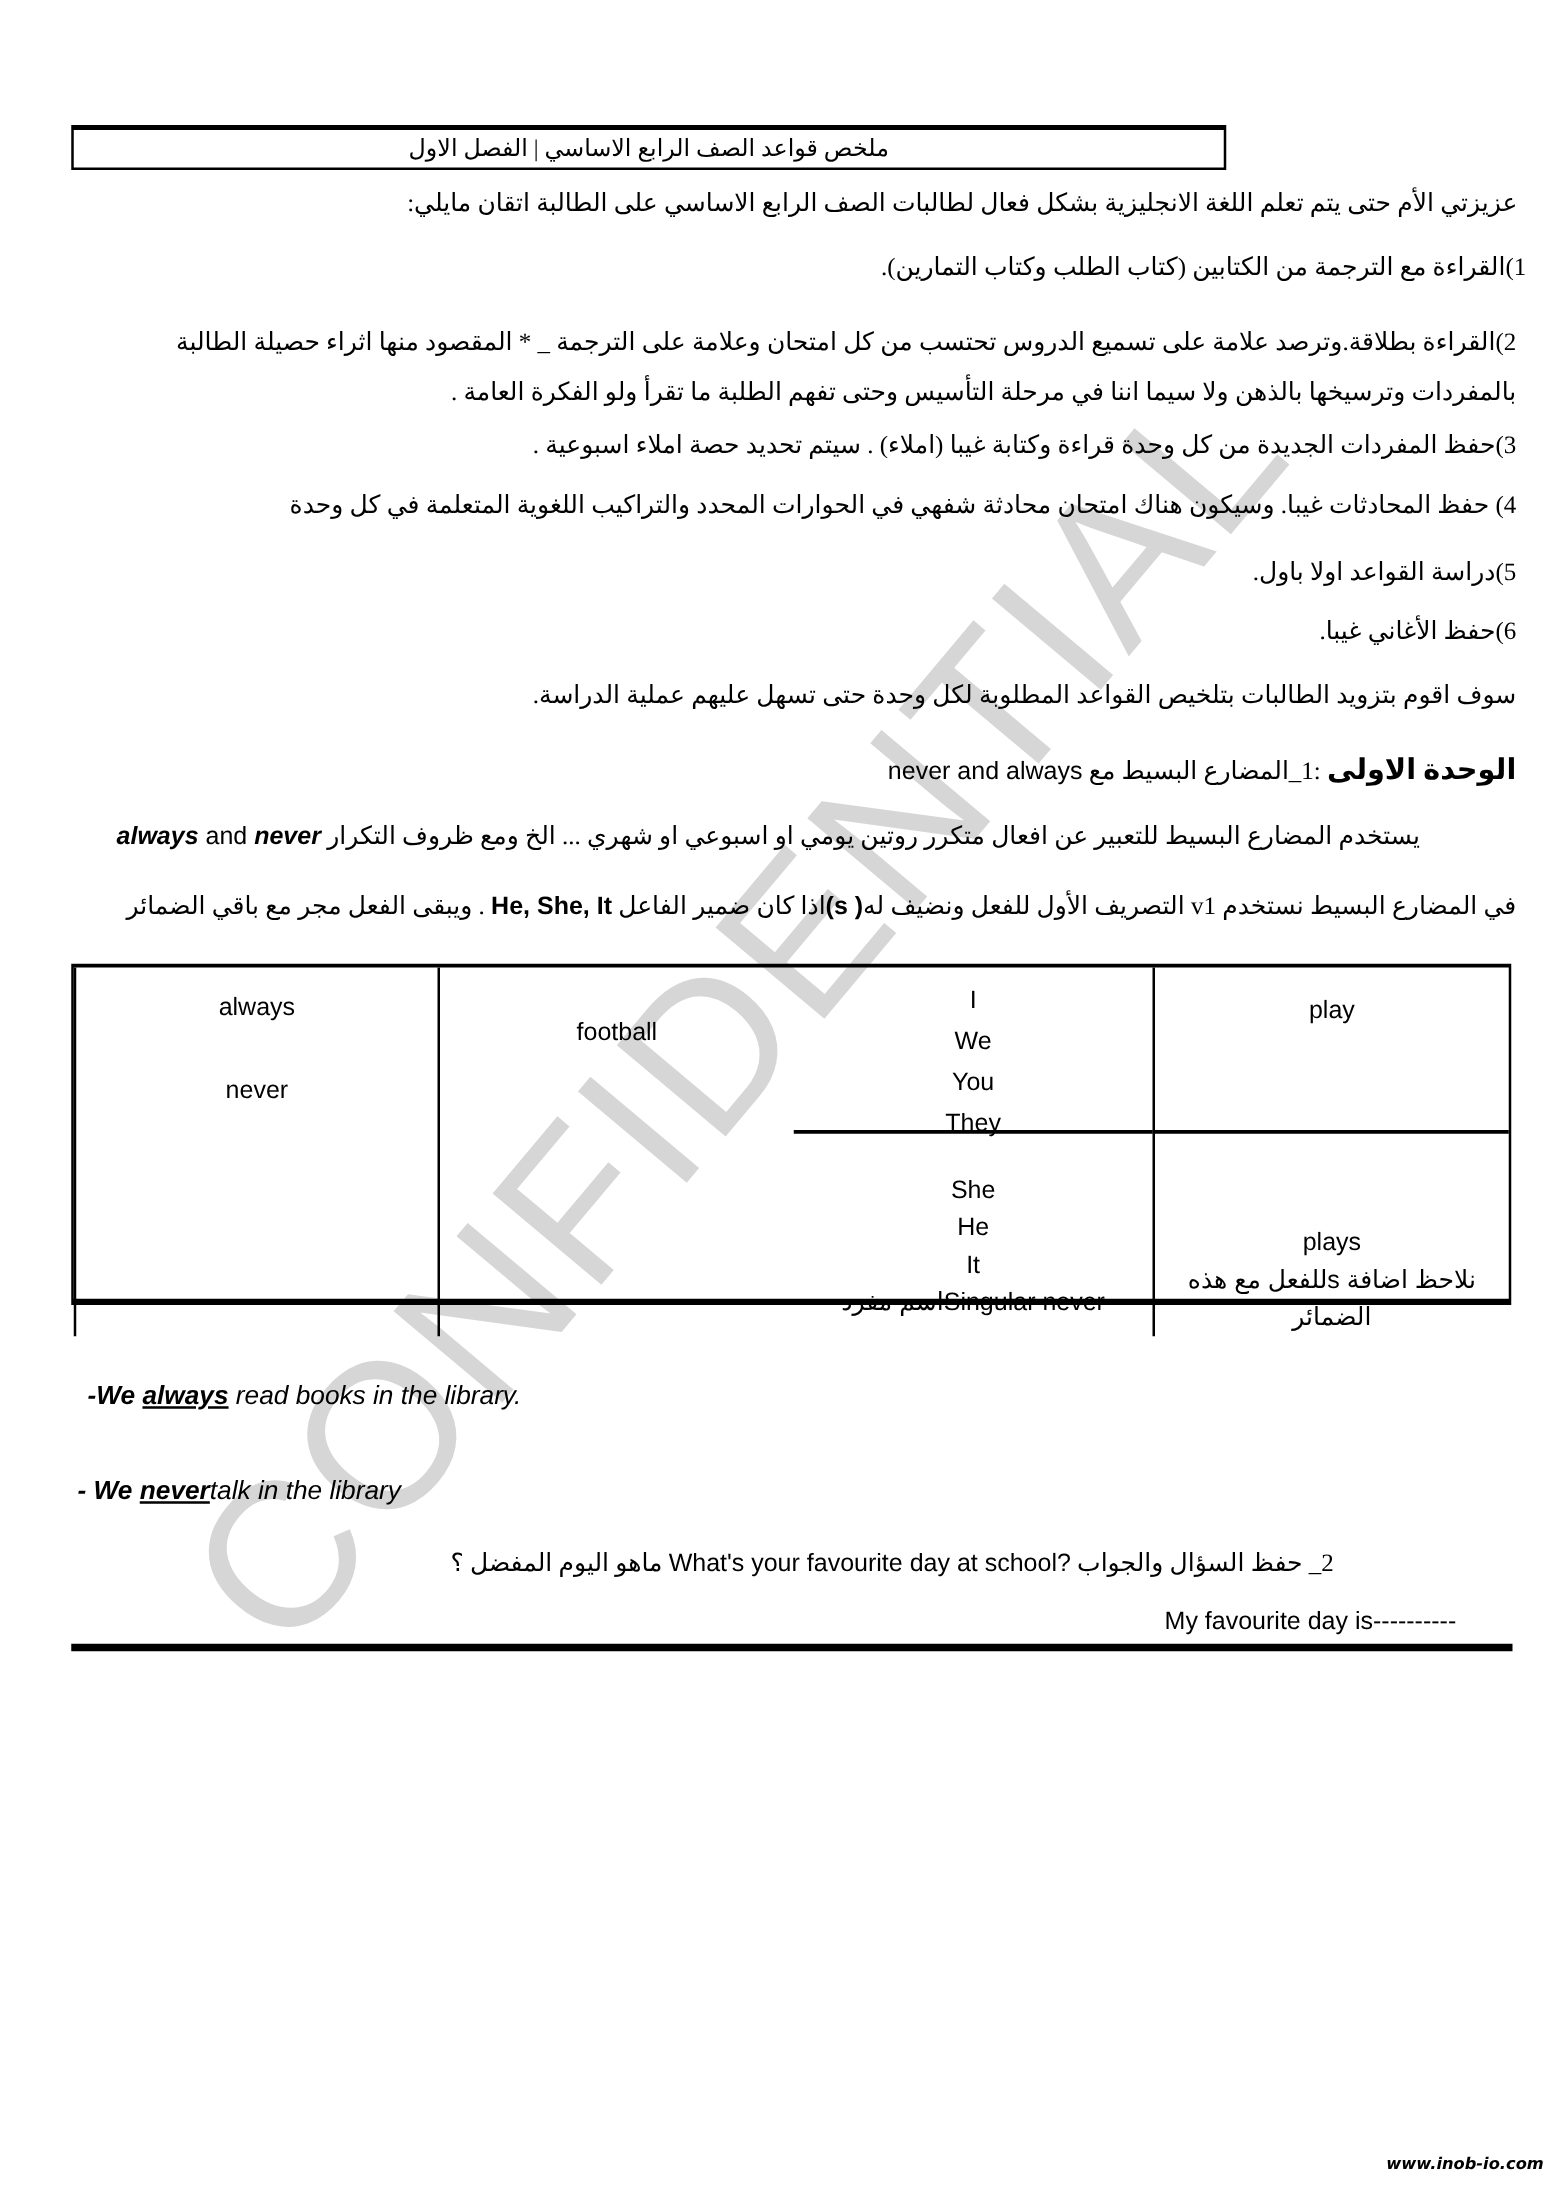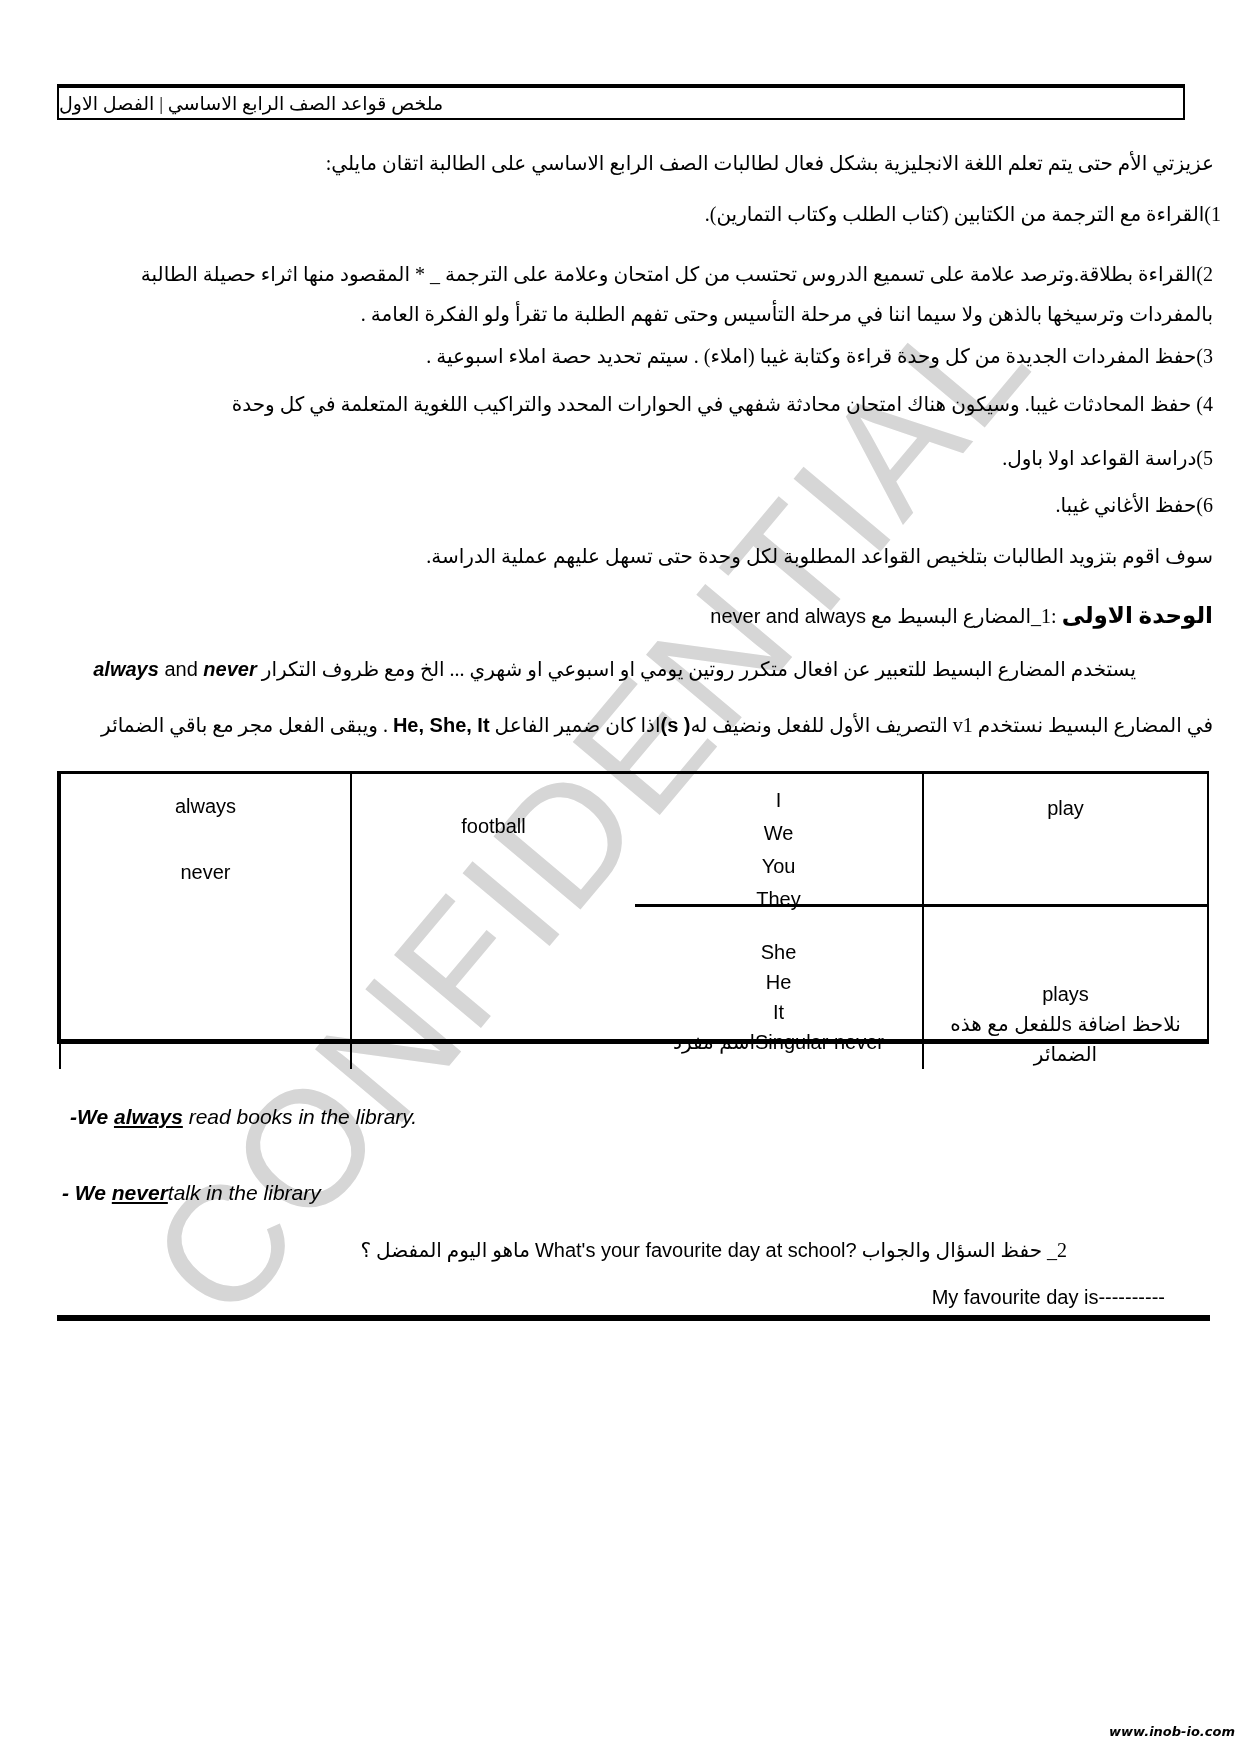--- a/index.html
+++ b/index.html
@@ -5,22 +5,22 @@
   html,body{margin:0;padding:0;background:#fff;}
   .sheet{position:relative;width:1241px;height:1754px;background:#ffffff;overflow:hidden;
          font-family:"Liberation Serif","DejaVu Sans",serif;color:#000;}
   .ar{direction:rtl;text-align:right;font-family:"Liberation Serif","DejaVu Sans",serif;}
   
   .watermark{position:absolute;left:590px;top:810px;transform:translate(-50%,-50%) rotate(-50deg);
              font-family:"Liberation Sans","DejaVu Sans",sans-serif;font-size:165px;letter-spacing:4px;
              color:#d6d6d6;white-space:nowrap;z-index:0;}
   .content{position:relative;z-index:1;}
   
-  .header-box{position:absolute;left:57px;top:84px;width:1128px;height:36px;box-sizing:border-box;
-              border:2px solid #000;border-top-width:4px;display:flex;align-items:center;justify-content:flex-start;}
+  .header-box{position:absolute;left:57px;top:100px;width:924px;height:36px;box-sizing:border-box;
+              border:2px solid #000;border-top-width:4px;display:flex;align-items:center;justify-content:center;}
   .header-box .t{font-size:19px;}
   .para{position:absolute;font-size:20px;line-height:27px;white-space:nowrap;}
   .para2{position:absolute;font-size:20px;line-height:40px;}
   .unit-head{font-size:20px;}
   .unit-head b{font-size:23px;}
   .en-run{direction:ltr;unicode-bidi:embed;font-family:Liberation Sans, sans-serif;}
   .en-bi{direction:ltr;unicode-bidi:embed;font-family:"Liberation Sans","DejaVu Sans",sans-serif;
          font-weight:bold;font-style:italic;}
   .en-b{direction:ltr;unicode-bidi:embed;font-family:"Liberation Sans","DejaVu Sans",sans-serif;font-weight:bold;}
   

